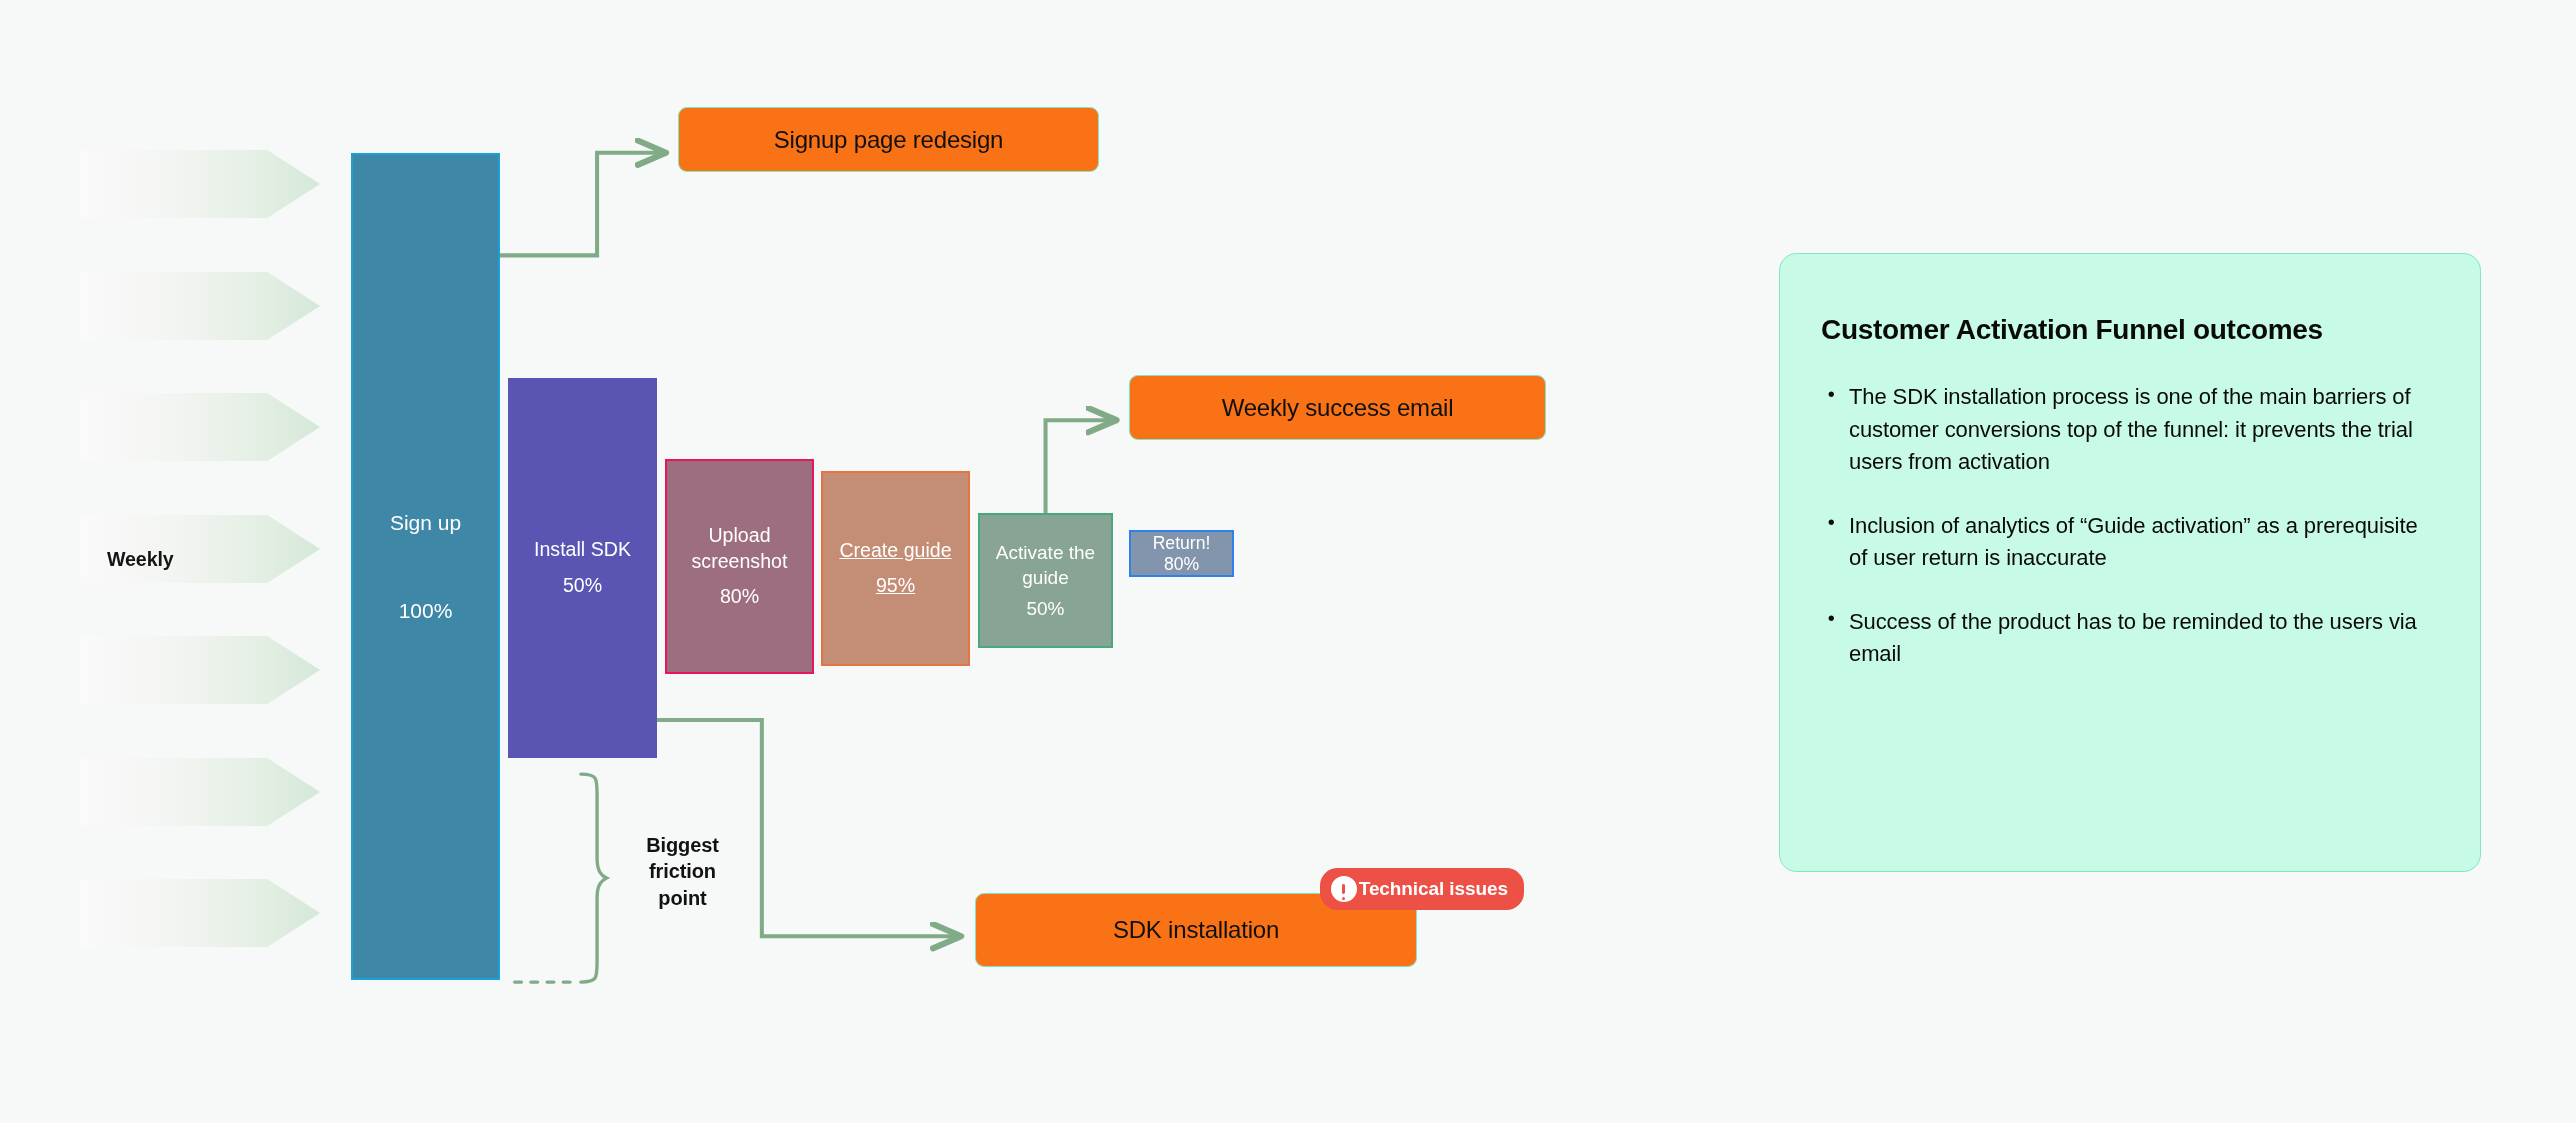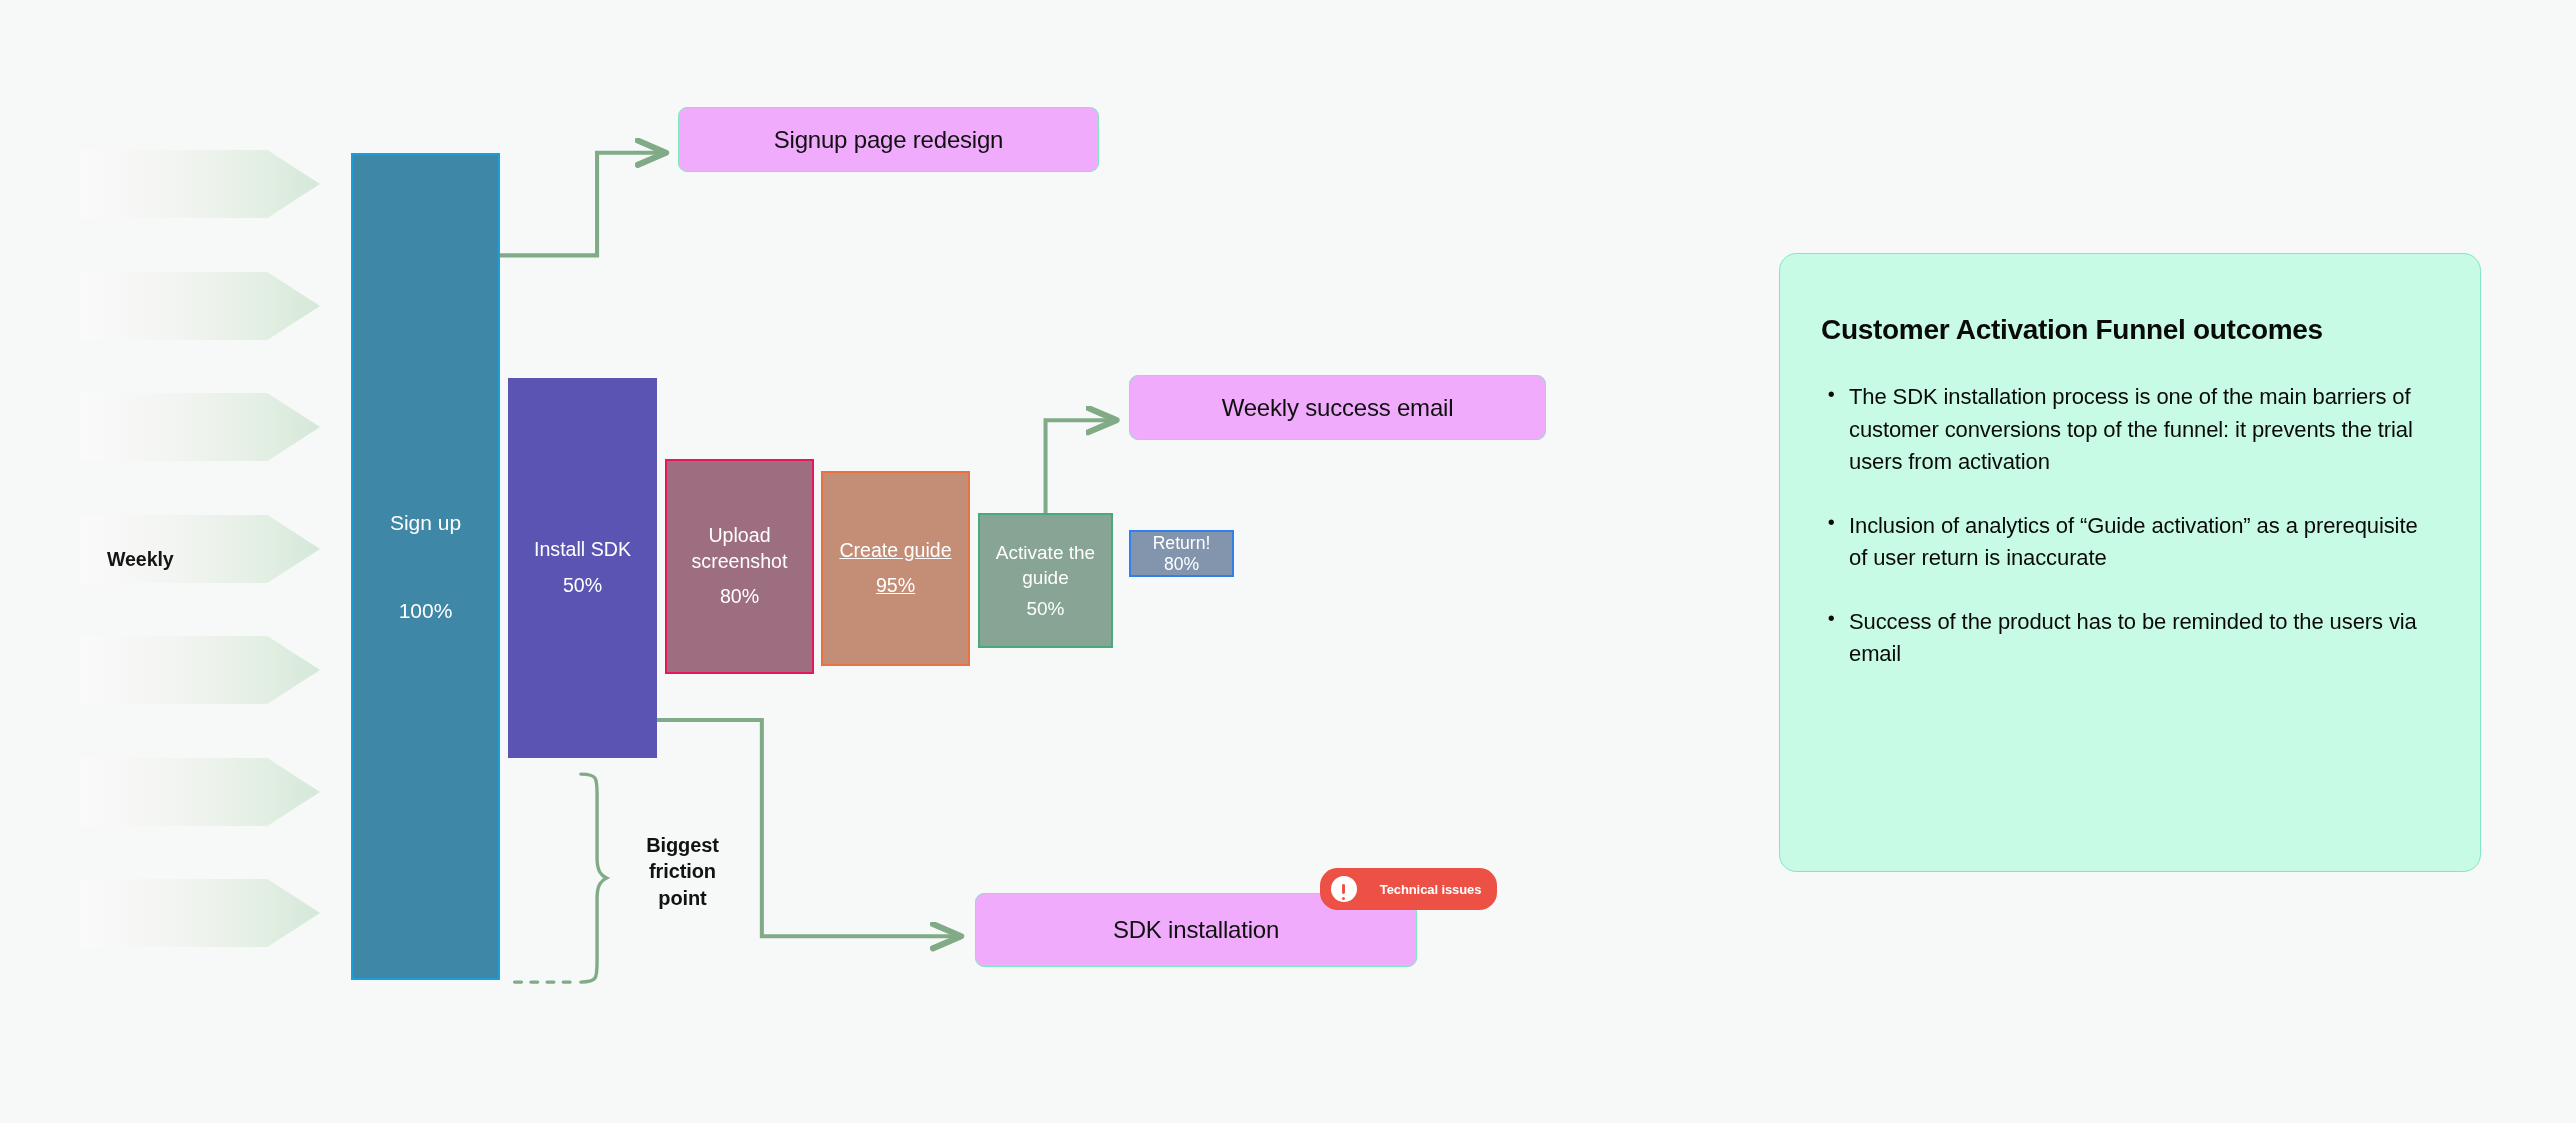--- a/index.html
+++ b/index.html
@@ -71,44 +71,44 @@
     color: #121212;
     text-align: center;
     line-height: 1.32;
     letter-spacing: -0.1px;
   }
 
   
   .callout {
     position: absolute;
     box-sizing: border-box;
-    background: #f0abfc;
+    background: #f97316;
     border: 1.4px solid #7fe8c0;
     border-radius: 9px;
     display: flex;
     align-items: center;
     justify-content: center;
     color: #101010;
     font-size: 24px;
     letter-spacing: -0.2px;
   }
 
   
   .badge {
     position: absolute;
     box-sizing: border-box;
     background: #ed5044;
     border-radius: 17.6px;
     display: flex;
     align-items: center;
-    gap: 23px;
+    gap: 2px;
     padding: 0 16px 0 10.8px;
     height: 42px;
     color: #ffffff;
-    font-size: 13px;
+    font-size: 19px;
     font-weight: 700;
     letter-spacing: -0.1px;
   }
   .badge-icon {
     width: 26px;
     height: 26px;
     border-radius: 50%;
     background: #ffffff;
     display: flex;
     align-items: center;

